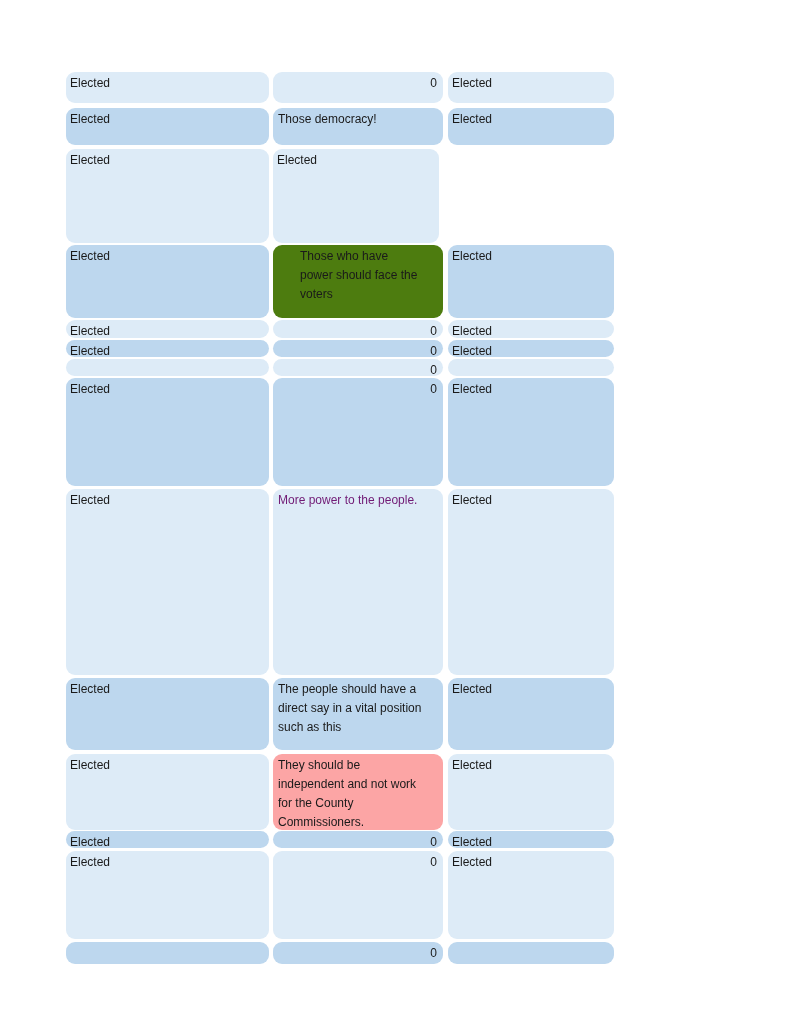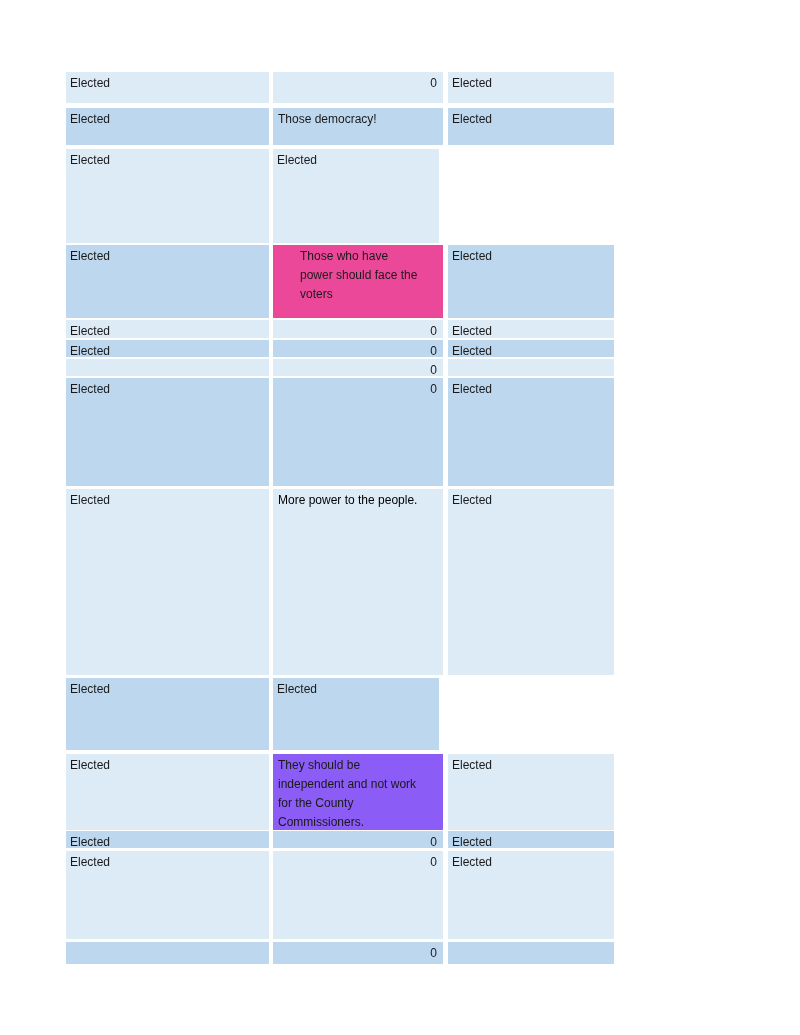--- a/index.html
+++ b/index.html
@@ -23,20 +23,21 @@
   .row {
     display: flex;
     align-items: stretch;
   }
   .cell {
     box-sizing: border-box;
     overflow: hidden;
     font-size: 12px;
     line-height: 19px;
     letter-spacing: 0;
+    border-radius: 9px;
   }
   .c1 {
     width: 203px;
     margin-right: 4px;
     padding: 2px 4px 0 4px;
   }
   .c2 {
     width: 170px;
     margin-right: 5px;
     padding: 2px 20px 0 5px;
@@ -65,21 +66,21 @@
         <div class="cell c1" style="background-color: rgb(189, 215, 238); color: rgb(26, 26, 26);">Elected</div>
         <div class="cell c2" style="background-color: rgb(189, 215, 238); color: rgb(26, 26, 26);">Those democracy!</div>
         <div class="cell c3" style="background-color: rgb(189, 215, 238); color: rgb(26, 26, 26);">Elected</div>
       </div>
       <div class="row" style="height: 94px; margin-bottom: 2px;">
         <div class="cell c1" style="background-color: rgb(221, 235, 247); color: rgb(26, 26, 26);">Elected</div>
         <div class="cell c3" style="background-color: rgb(221, 235, 247); color: rgb(26, 26, 26);">Elected</div>
       </div>
       <div class="row" style="height: 73px; margin-bottom: 2px;">
         <div class="cell c1" style="background-color: rgb(189, 215, 238); color: rgb(26, 26, 26);">Elected</div>
-        <div class="cell c2" style="background-color: #ec4899; color: rgb(26, 26, 26); padding-left: 27px;">Those who have power should face the voters</div>
+        <div class="cell c2" style="background-color: #4d7c0f; color: rgb(26, 26, 26); padding-left: 27px;">Those who have power should face the voters</div>
         <div class="cell c3" style="background-color: rgb(189, 215, 238); color: rgb(26, 26, 26);">Elected</div>
       </div>
       <div class="row" style="height: 18px; margin-bottom: 2px;">
         <div class="cell c1" style="background-color: rgb(221, 235, 247); color: rgb(26, 26, 26);">Elected</div>
         <div class="cell c2 num" style="background-color: rgb(221, 235, 247); color: rgb(26, 26, 26);">0</div>
         <div class="cell c3" style="background-color: rgb(221, 235, 247); color: rgb(26, 26, 26);">Elected</div>
       </div>
       <div class="row" style="height: 17px; margin-bottom: 2px;">
         <div class="cell c1" style="background-color: rgb(189, 215, 238); color: rgb(26, 26, 26);">Elected</div>
         <div class="cell c2 num" style="background-color: rgb(189, 215, 238); color: rgb(26, 26, 26);">0</div>
@@ -90,30 +91,31 @@
         <div class="cell c2 num" style="background-color: rgb(221, 235, 247); color: rgb(26, 26, 26);">0</div>
         <div class="cell c3" style="background-color: rgb(221, 235, 247); color: rgb(26, 26, 26);"></div>
       </div>
       <div class="row" style="height: 108px; margin-bottom: 3px;">
         <div class="cell c1" style="background-color: rgb(189, 215, 238); color: rgb(26, 26, 26);">Elected</div>
         <div class="cell c2 num" style="background-color: rgb(189, 215, 238); color: rgb(26, 26, 26);">0</div>
         <div class="cell c3" style="background-color: rgb(189, 215, 238); color: rgb(26, 26, 26);">Elected</div>
       </div>
       <div class="row" style="height: 186px; margin-bottom: 3px;">
         <div class="cell c1" style="background-color: rgb(221, 235, 247); color: rgb(26, 26, 26);">Elected</div>
-        <div class="cell c2" style="background-color: rgb(221, 235, 247); color: #000000;">More power to the people.</div>
+        <div class="cell c2" style="background-color: rgb(221, 235, 247); color: #701a75;">More power to the people.</div>
         <div class="cell c3" style="background-color: rgb(221, 235, 247); color: rgb(26, 26, 26);">Elected</div>
       </div>
       <div class="row" style="height: 72px; margin-bottom: 4px;">
         <div class="cell c1" style="background-color: rgb(189, 215, 238); color: rgb(26, 26, 26);">Elected</div>
+        <div class="cell c2" style="background-color: rgb(189, 215, 238); color: rgb(26, 26, 26);">The people should have a direct say in a vital position such as this</div>
         <div class="cell c3" style="background-color: rgb(189, 215, 238); color: rgb(26, 26, 26);">Elected</div>
       </div>
       <div class="row" style="height: 76px; margin-bottom: 1px;">
         <div class="cell c1" style="background-color: rgb(221, 235, 247); color: rgb(26, 26, 26);">Elected</div>
-        <div class="cell c2" style="background-color: #8b5cf6; color: rgb(26, 26, 26);">They should be independent and not work for the County Commissioners.</div>
+        <div class="cell c2" style="background-color: #fca5a5; color: rgb(26, 26, 26);">They should be independent and not work for the County Commissioners.</div>
         <div class="cell c3" style="background-color: rgb(221, 235, 247); color: rgb(26, 26, 26);">Elected</div>
       </div>
       <div class="row" style="height: 17px; margin-bottom: 3px;">
         <div class="cell c1" style="background-color: rgb(189, 215, 238); color: rgb(26, 26, 26);">Elected</div>
         <div class="cell c2 num" style="background-color: rgb(189, 215, 238); color: rgb(26, 26, 26);">0</div>
         <div class="cell c3" style="background-color: rgb(189, 215, 238); color: rgb(26, 26, 26);">Elected</div>
       </div>
       <div class="row" style="height: 88px; margin-bottom: 3px;">
         <div class="cell c1" style="background-color: rgb(221, 235, 247); color: rgb(26, 26, 26);">Elected</div>
         <div class="cell c2 num" style="background-color: rgb(221, 235, 247); color: rgb(26, 26, 26);">0</div>

